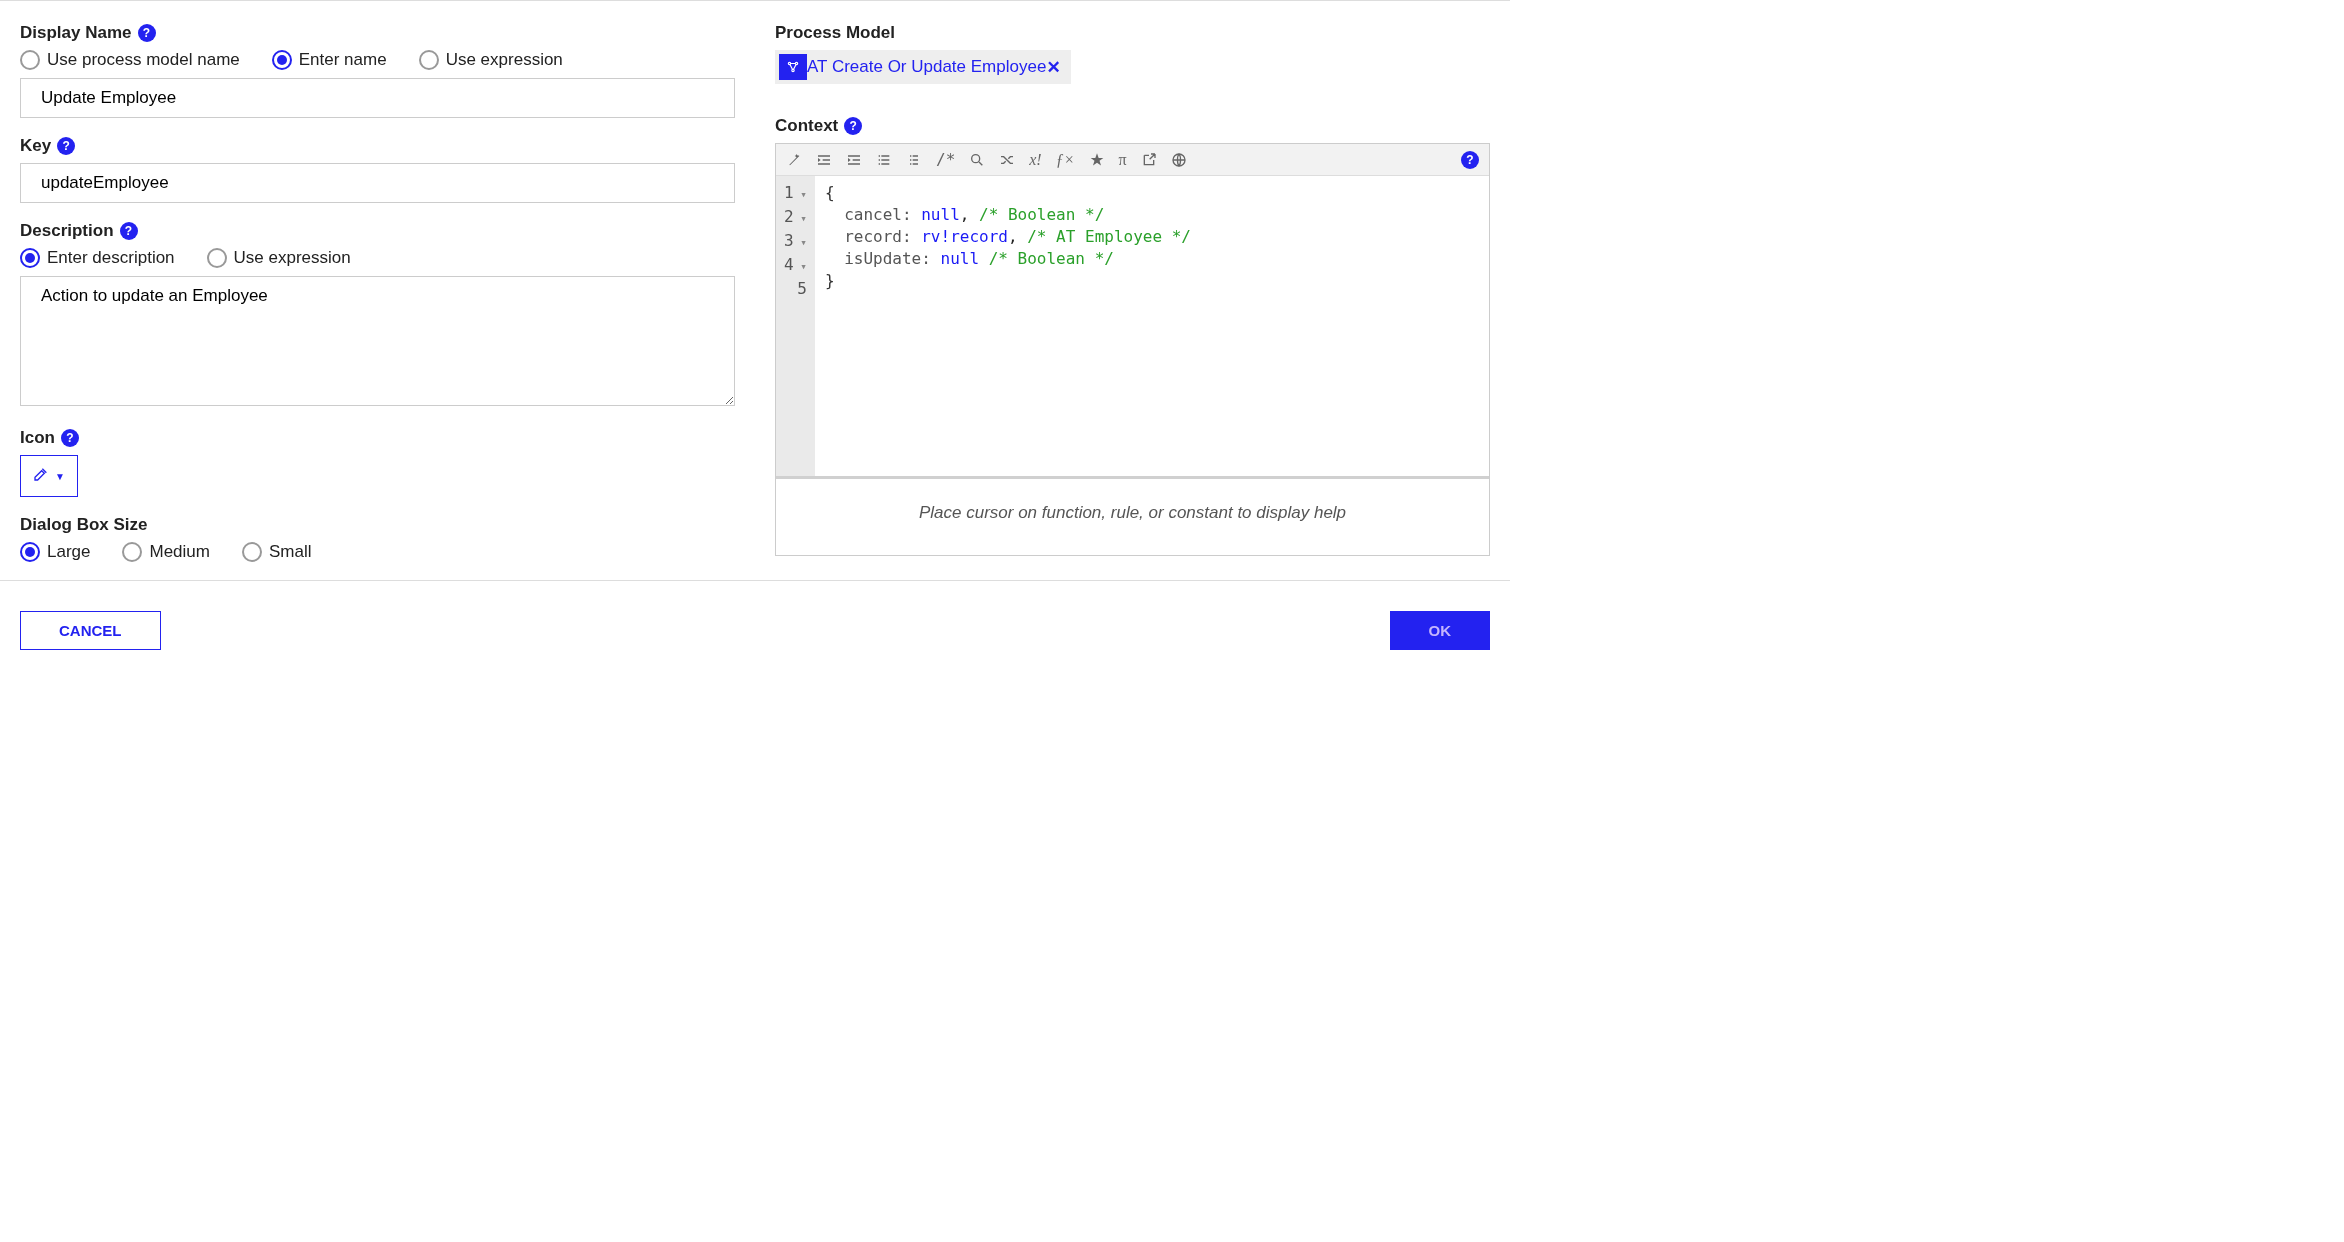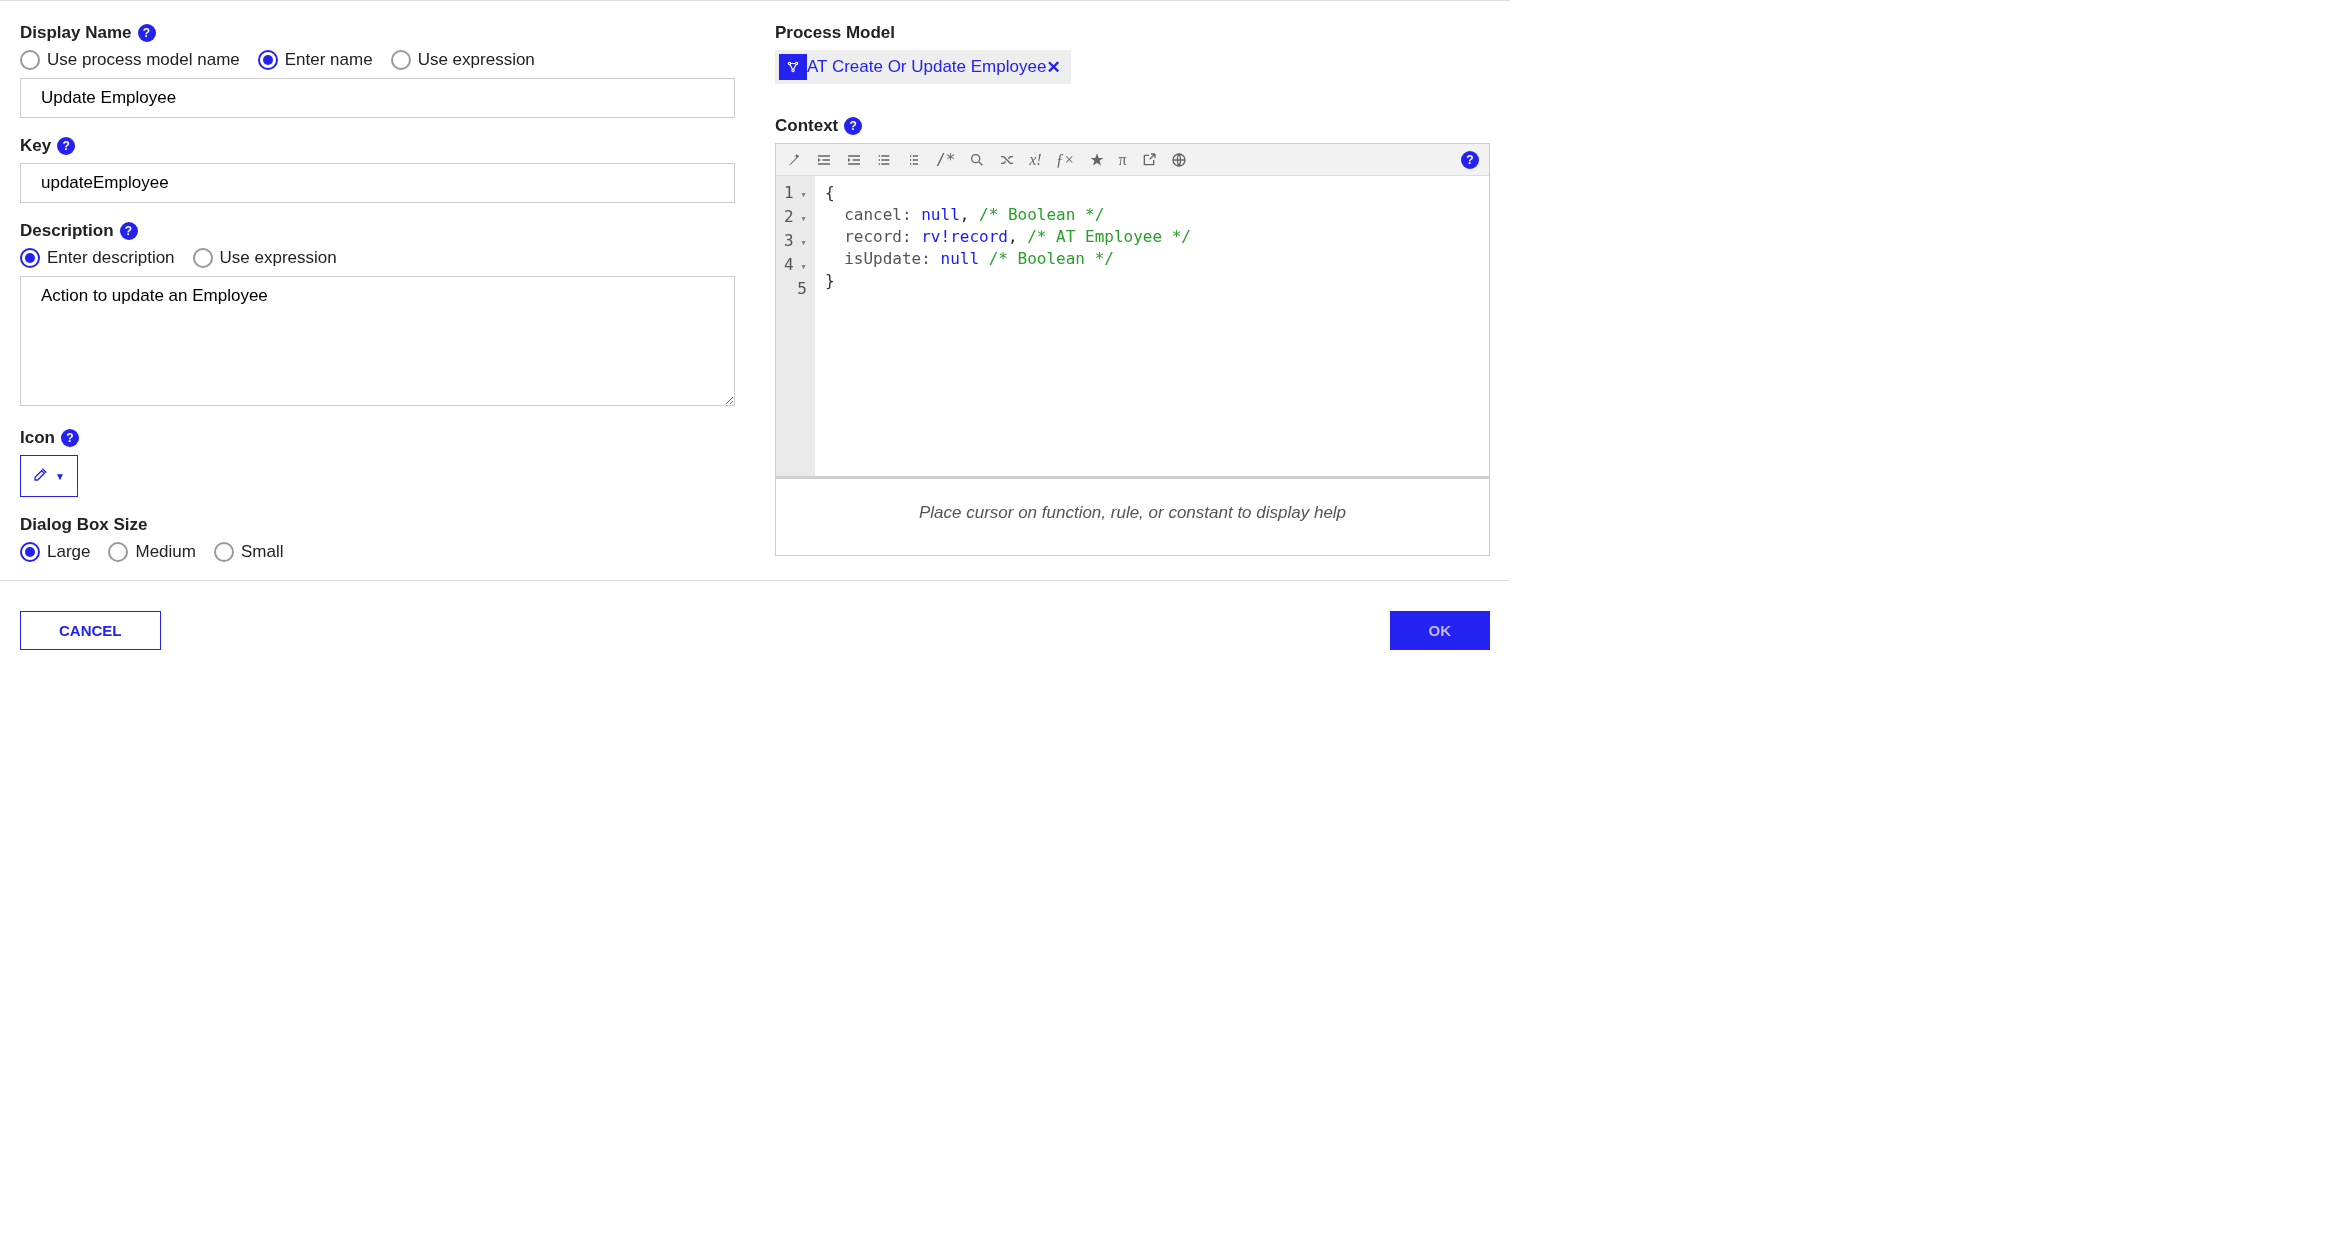--- a/index.html
+++ b/index.html
@@ -40,21 +40,21 @@
     width: 18px; height: 18px;
     border-radius: 50%;
     background: #2322f0;
     color: #fff;
     font-size: 12px;
     font-weight: 700;
     align-items: center;
     justify-content: center;
     cursor: pointer;
   }
-  .radio-row { display: flex; flex-wrap: wrap; gap: 18px; margin-bottom: 8px; }
+  .radio-row { display: flex; flex-wrap: wrap; gap: 32px; margin-bottom: 8px; }
   .radio-item { display: flex; align-items: center; gap: 7px; font-size: 17px; cursor: pointer; }
   .radio {
     width: 20px; height: 20px; border-radius: 50%;
     border: 2px solid #999; display:inline-block; position:relative;
   }
   .radio.checked { border-color: #2322f0; }
   .radio.checked::after {
     content: ""; position: absolute;
     width: 10px; height: 10px; border-radius: 50%;
     background: #2322f0; left: 3px; top: 3px;

